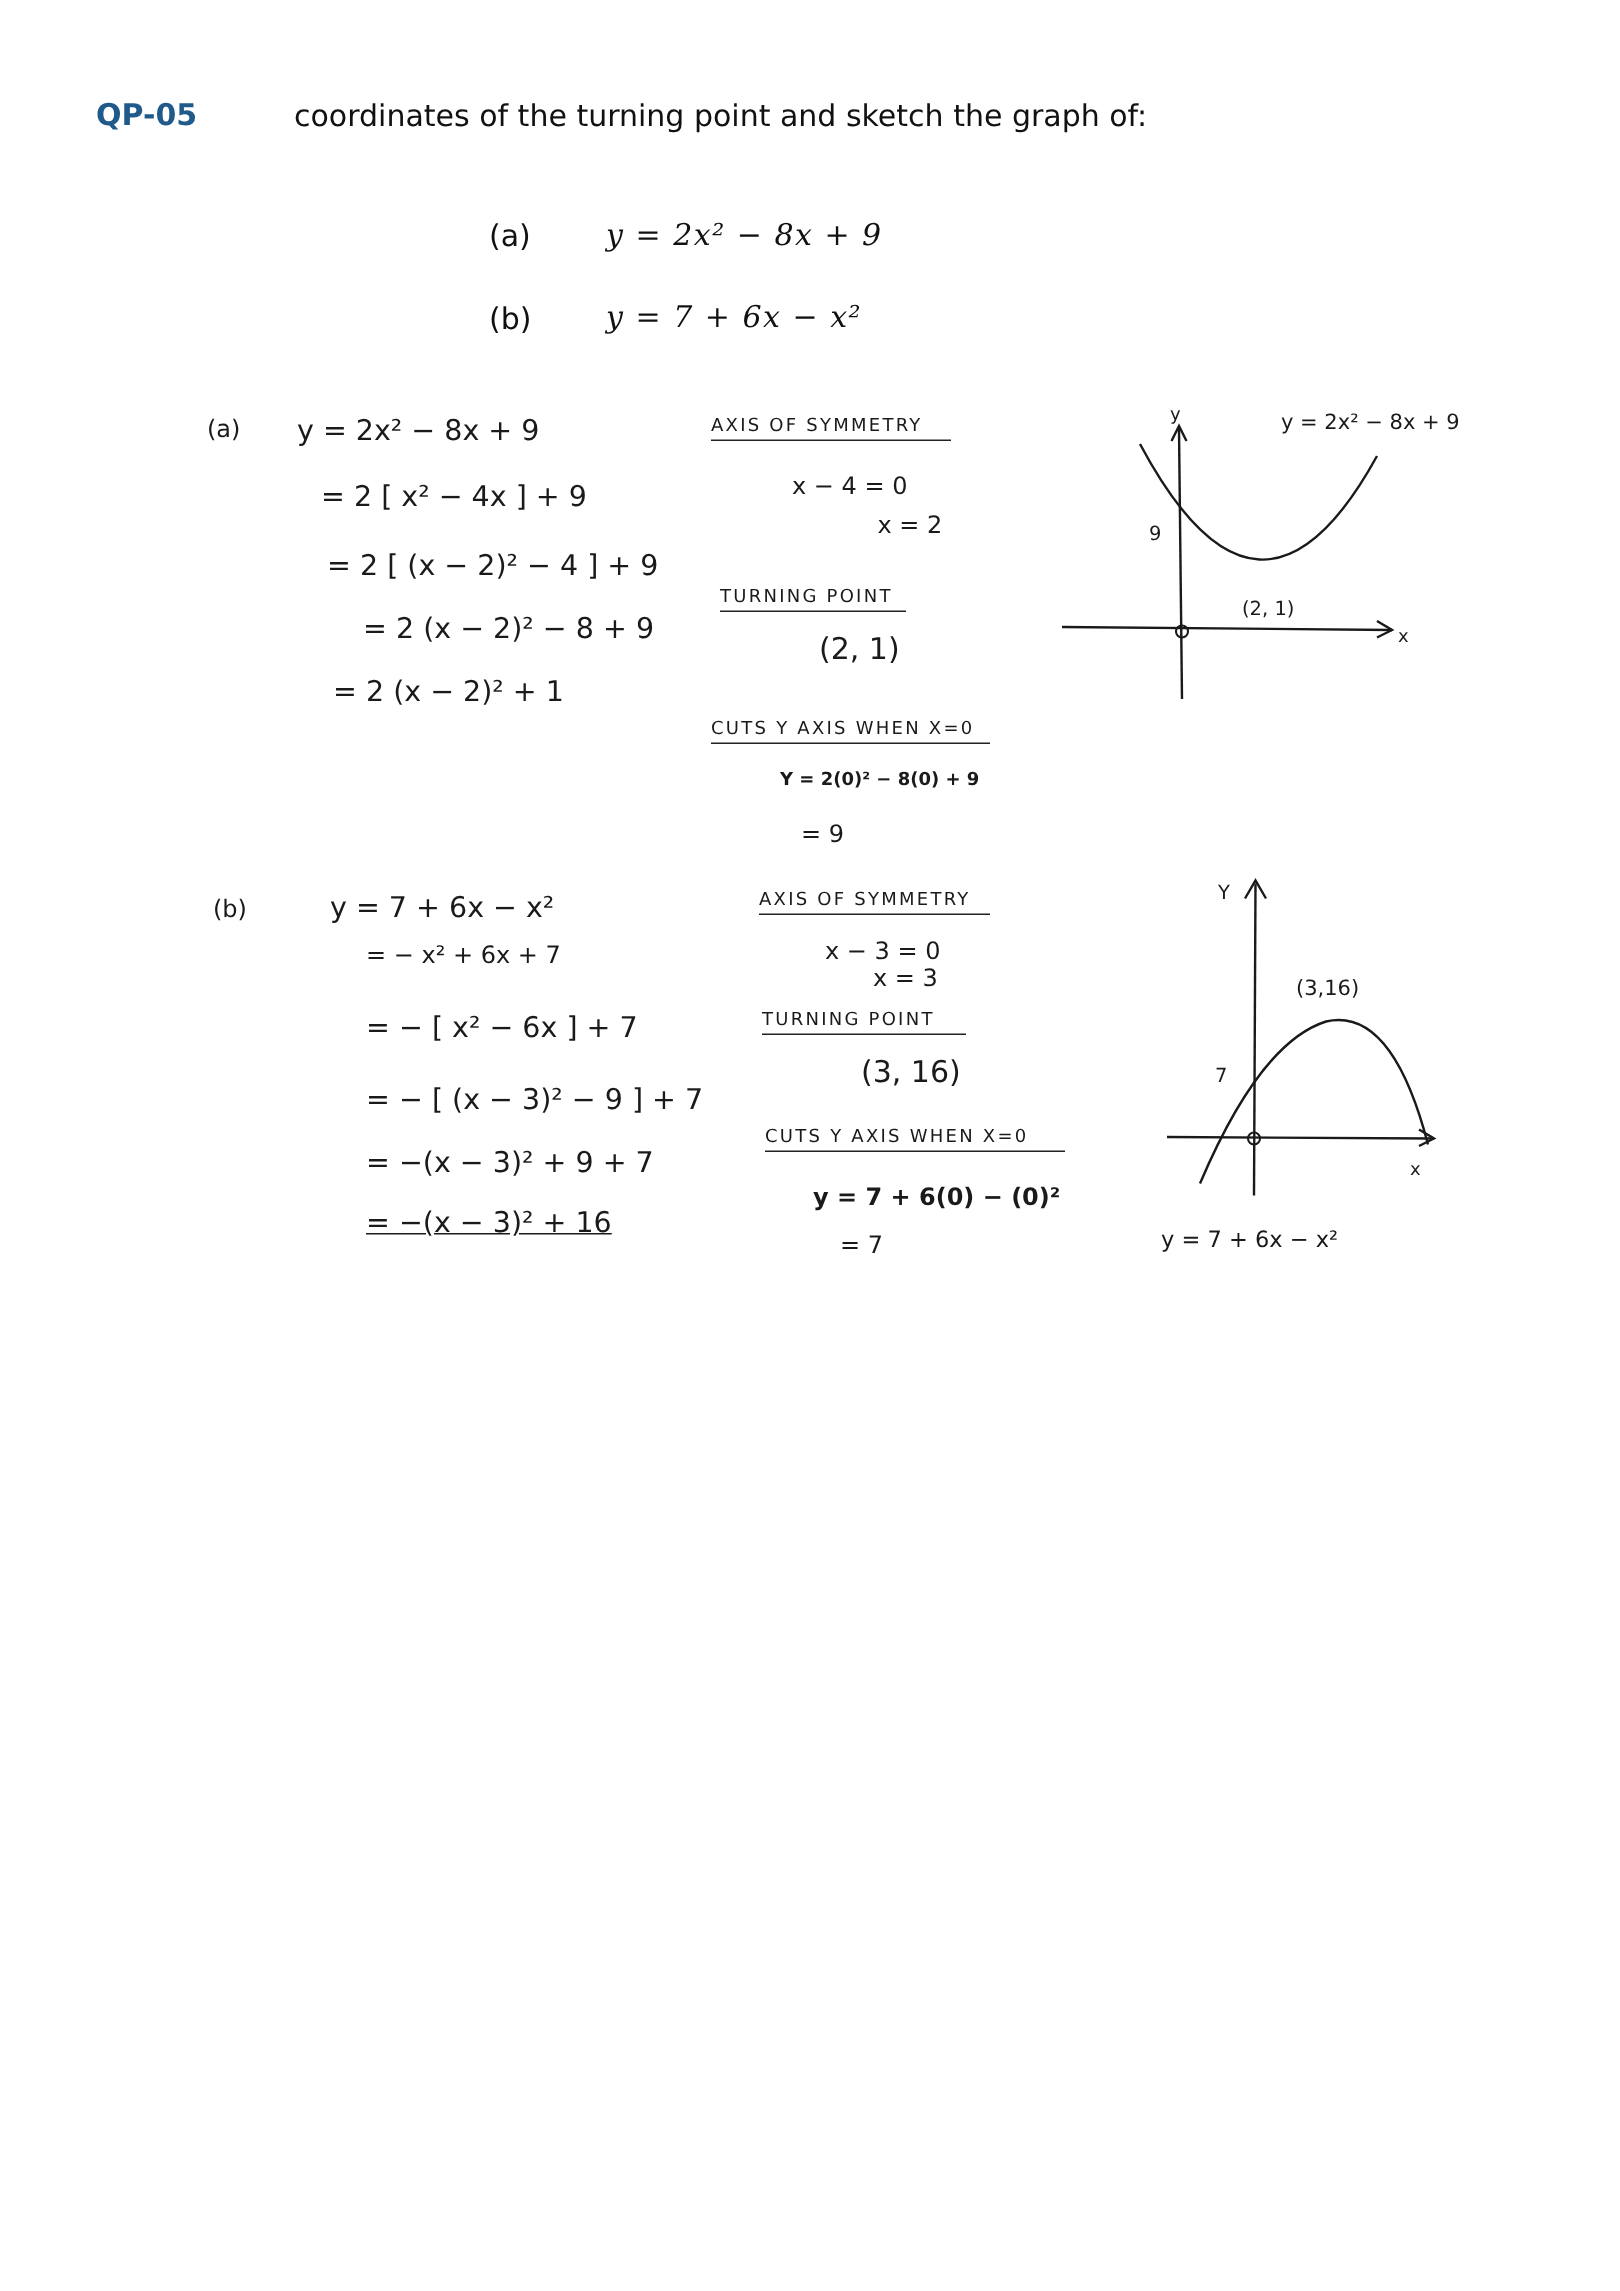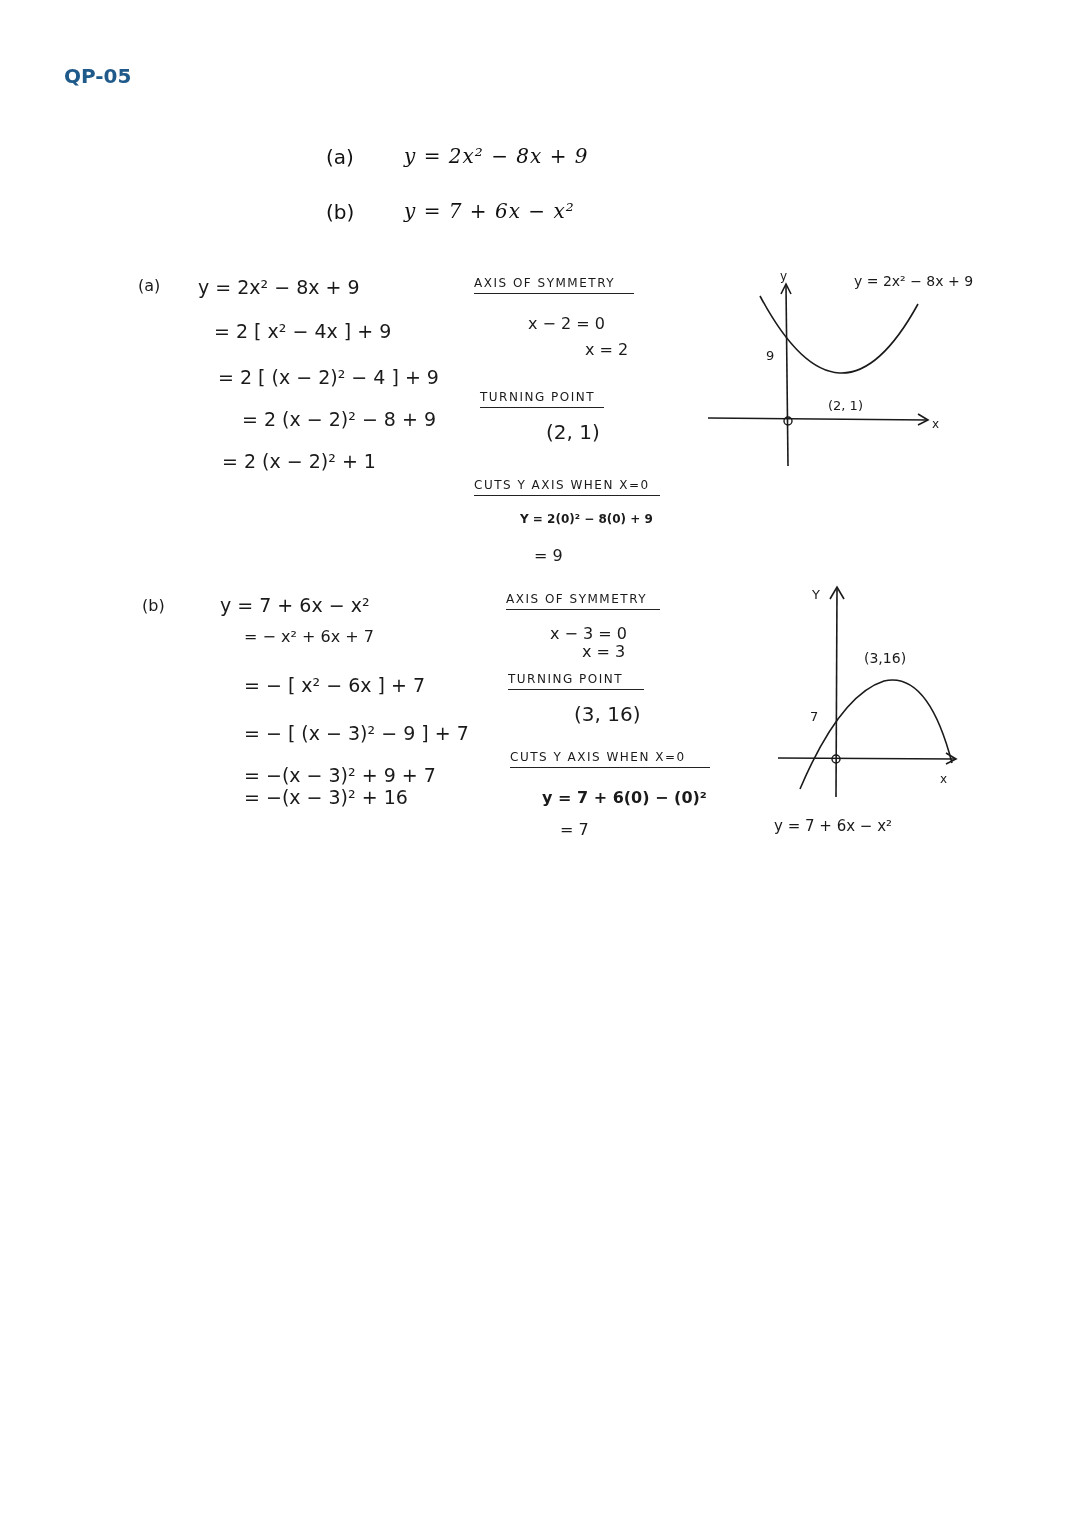--- a/index.html
+++ b/index.html
@@ -14,36 +14,37 @@
   .heading { font-size: 12px; letter-spacing: 1.5px; border-bottom: 1.5px solid #222; padding-bottom: 3px; }
   .small { font-size: 16px; }
   svg.graph { position: absolute; }
   svg text { font-family: "DejaVu Sans", sans-serif; fill: #1a1a1a; }
 </style>
 </head>
 <body>
 
 <div class="abs qid">QP-05</div>
 <div class="abs prompt">
+  <div>coordinates of the turning point and sketch the graph of:</div>
 </div>
 
 <div class="abs part-label" style="left:326px; top:145px;">(a)</div>
 <div class="abs part-eq" style="left:404px; top:144px;">y  =  2x²  −  8x  +  9</div>
 <div class="abs part-label" style="left:326px; top:200px;">(b)</div>
 <div class="abs part-eq" style="left:404px; top:199px;">y  =  7  +  6x  −  x²</div>
 
 <div class="abs hw small" style="left:138px; top:276px;">(a)</div>
 <div class="abs hw hw-step" style="left:198px; top:276px;">y = 2x² − 8x + 9</div>
 <div class="abs hw hw-step" style="left:214px; top:320px;">= 2 [ x² − 4x ] + 9</div>
 <div class="abs hw hw-step" style="left:218px; top:366px;">= 2 [ (x − 2)² − 4 ] + 9</div>
 <div class="abs hw hw-step" style="left:222px; top:408px;margin-left:20px;">= 2 (x − 2)² − 8 + 9</div>
 <div class="abs hw hw-step" style="left:222px; top:450px;">= 2 (x − 2)² + 1</div>
 
 <div class="abs hw heading" style="left:474px; top:276px; width:160px;">AXIS OF SYMMETRY</div>
-<div class="abs hw small" style="left:528px; top:314px;">x − 2 = 0</div>
+<div class="abs hw small" style="left:528px; top:314px;">x − 4 = 0</div>
 <div class="abs hw small" style="left:556px; top:340px;margin-left:29px;">x = 2</div>
 <div class="abs hw heading" style="left:480px; top:390px; width:124px;">TURNING POINT</div>
 <div class="abs hw" style="left:546px; top:420px; font-size:20px;">(2, 1)</div>
 <div class="abs hw heading" style="left:474px; top:478px; width:186px;">CUTS Y AXIS WHEN X=0</div>
 <div class="abs hw" style="left:520px; top:512px; font-size:12px;font-weight:bold;">Y = 2(0)² − 8(0) + 9</div>
 <div class="abs hw small" style="left:534px; top:546px;">= 9</div>
 
 <svg class="graph" style="left:700px; top:260px;" width="280" height="220" viewBox="0 0 280 220">
   <line x1="8" y1="158" x2="228" y2="160" stroke="#1a1a1a" stroke-width="1.6"></line>
   <polyline points="218,154 228,160 218,165" fill="none" stroke="#1a1a1a" stroke-width="1.6"></polyline>
@@ -57,21 +58,21 @@
   <text x="128" y="150" font-size="13">(2, 1)</text>
   <text x="154" y="26" font-size="14">y = 2x² − 8x + 9</text>
 </svg>
 
 <div class="abs hw small" style="left:142px; top:596px;">(b)</div>
 <div class="abs hw hw-step" style="left:220px; top:594px;">y = 7 + 6x − x²</div>
 <div class="abs hw small" style="left:244px; top:627px;">= − x² + 6x + 7</div>
 <div class="abs hw hw-step" style="left:244px; top:674px;">= − [ x² − 6x ] + 7</div>
 <div class="abs hw hw-step" style="left:244px; top:722px;">= − [ (x − 3)² − 9 ] + 7</div>
 <div class="abs hw hw-step" style="left:244px; top:764px;">= −(x − 3)² + 9 + 7</div>
-<div class="abs hw hw-step" style="left:244px; top:786px;">= −(x − 3)² + 16</div>
+<div class="abs hw hw-step" style="left:244px; top:804px;text-decoration:underline;">= −(x − 3)² + 16</div>
 
 <div class="abs hw heading" style="left:506px; top:592px; width:154px;">AXIS OF SYMMETRY</div>
 <div class="abs hw small" style="left:550px; top:624px;">x − 3 = 0</div>
 <div class="abs hw small" style="left:582px; top:642px;">x = 3</div>
 <div class="abs hw heading" style="left:508px; top:672px; width:136px;">TURNING POINT</div>
 <div class="abs hw" style="left:574px; top:702px; font-size:20px;">(3, 16)</div>
 <div class="abs hw heading" style="left:510px; top:750px; width:200px;">CUTS Y AXIS WHEN X=0</div>
 <div class="abs hw small" style="left:542px; top:788px;font-weight:bold;">y = 7 + 6(0) − (0)²</div>
 <div class="abs hw small" style="left:560px; top:820px;">= 7</div>
 

